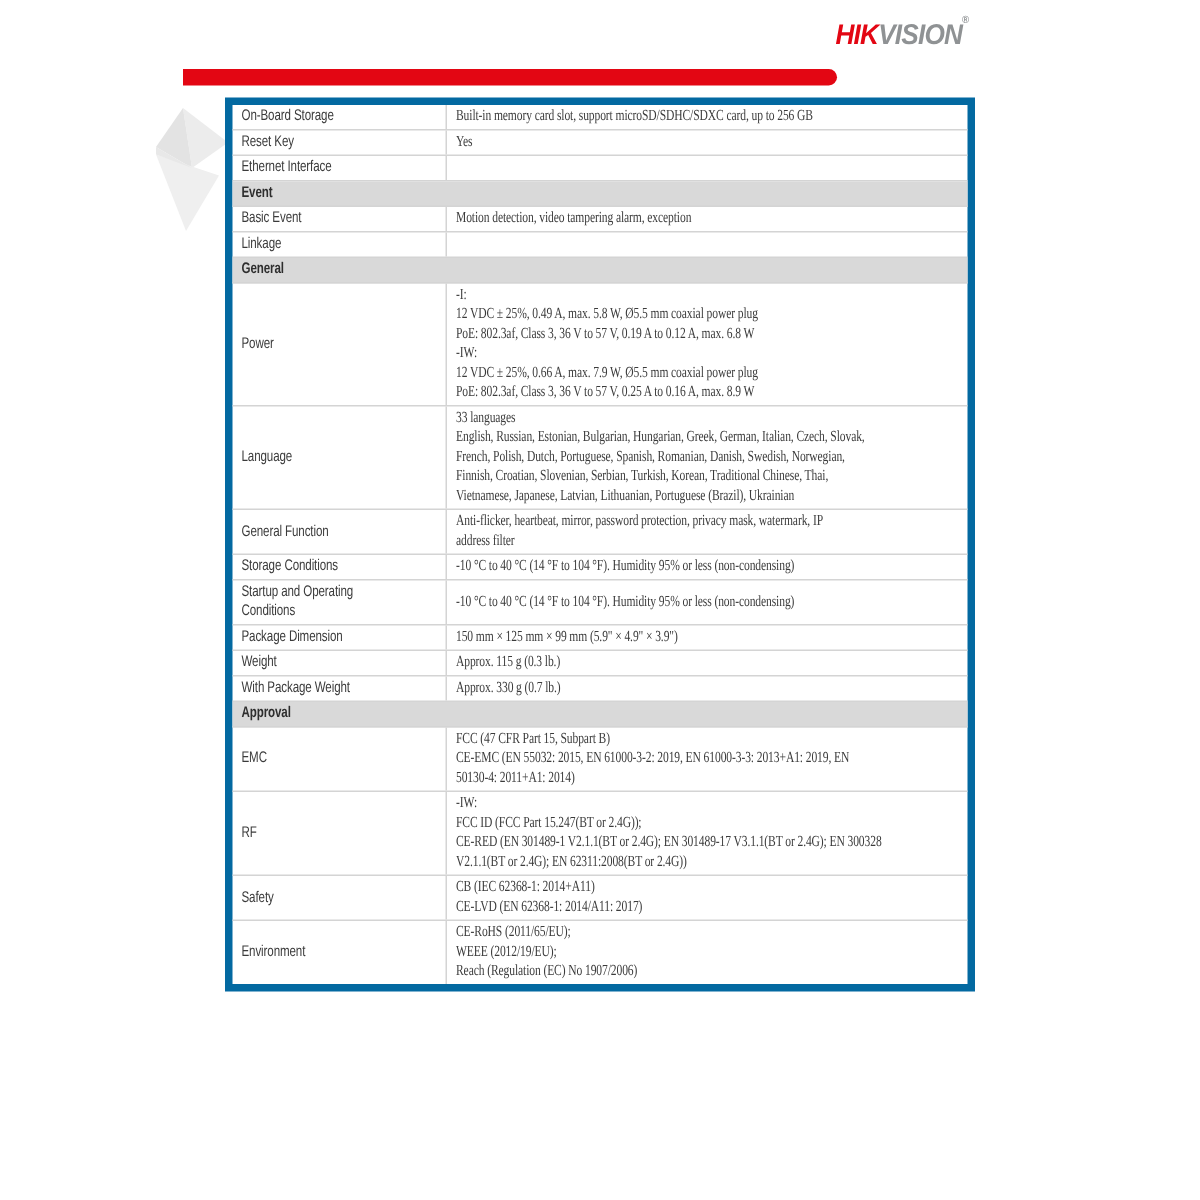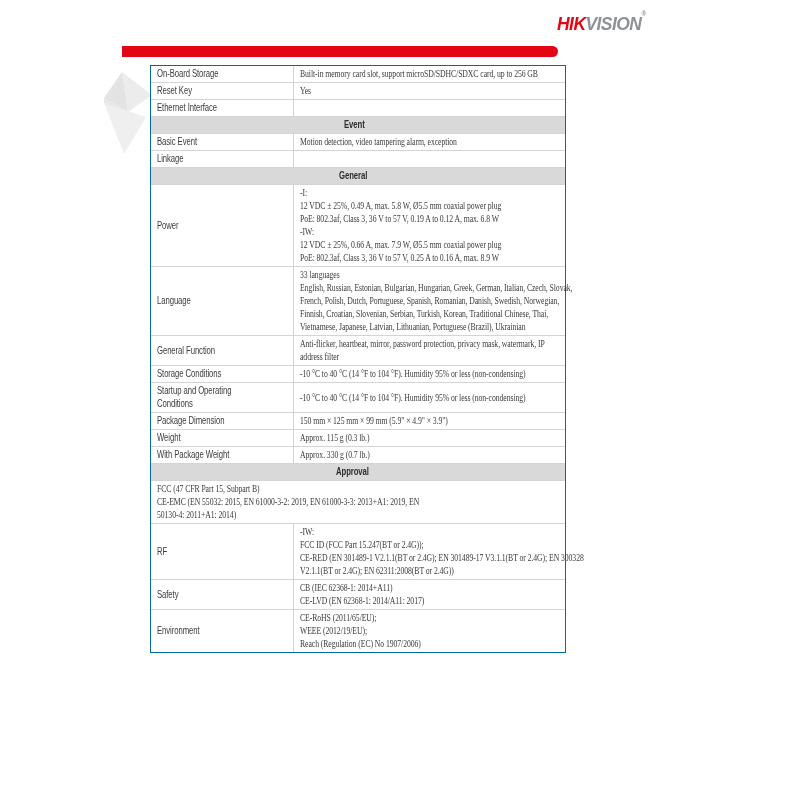--- a/index.html
+++ b/index.html
@@ -18,30 +18,30 @@
   #logo .reg { color:#8f9294; font-size:7px; font-style:normal; vertical-align:14px; letter-spacing:0; }
   
   #accent-bar {
     position:absolute; left:122px; top:46px; width:436px; height:11px;
     background:#e30613; border-radius:0 6px 6px 0;
   }
   
   #watermark { position:absolute; left:98px; top:60px; }
   
   #spec-table {
-    position:absolute; left:150px; top:65px; width:416px;
-    border:1px solid #0369a1; box-sizing:border-box; background:#ffffff;
+    position:absolute; left:150px; top:65px; width:500px;
+    border:5px solid #0369a1; box-sizing:border-box; background:#ffffff;
   }
   .t-row { display:flex; align-items:stretch; border-bottom:1px solid #d4d4d4; }
   .t-row:last-child { border-bottom:none; }
   .t-row.section { background:#d9d9d9; font-weight:bold; color:#2e2e2e; }
   .cell { display:flex; align-items:center; padding:1px 6px 2px 6px; box-sizing:border-box; }
   .cell.lbl { flex:0 0 143px; border-right:1px solid #d4d4d4; }
   .cell.val { flex:1 1 auto; min-width:0;font-family:Liberation Serif, serif; }
-  .cell.sec { flex:1 1 auto;justify-content:center; }
+  .cell.sec { flex:1 1 auto; }
   .txt {
     white-space:pre; font-size:10.3px; line-height:13px; letter-spacing:-0.1px;
     transform:scaleX(0.75); transform-origin:0 50%;
   }
 </style>
 </head>
 <body>
 
 <div id="page">
 
@@ -175,20 +175,23 @@
         <div class="cell val">
           <div class="txt">Approx. 330 g (0.7 lb.)</div>
         </div>
       </div>
       <div class="t-row section">
         <div class="cell sec">
           <div class="txt">Approval</div>
         </div>
       </div>
       <div class="t-row">
+        <div class="cell lbl">
+          <div class="txt">EMC</div>
+        </div>
         <div class="cell val">
           <div class="txt">FCC (47 CFR Part 15, Subpart B)
 CE-EMC (EN 55032: 2015, EN 61000-3-2: 2019, EN 61000-3-3: 2013+A1: 2019, EN
 50130-4: 2011+A1: 2014)</div>
         </div>
       </div>
       <div class="t-row">
         <div class="cell lbl">
           <div class="txt">RF</div>
         </div>

